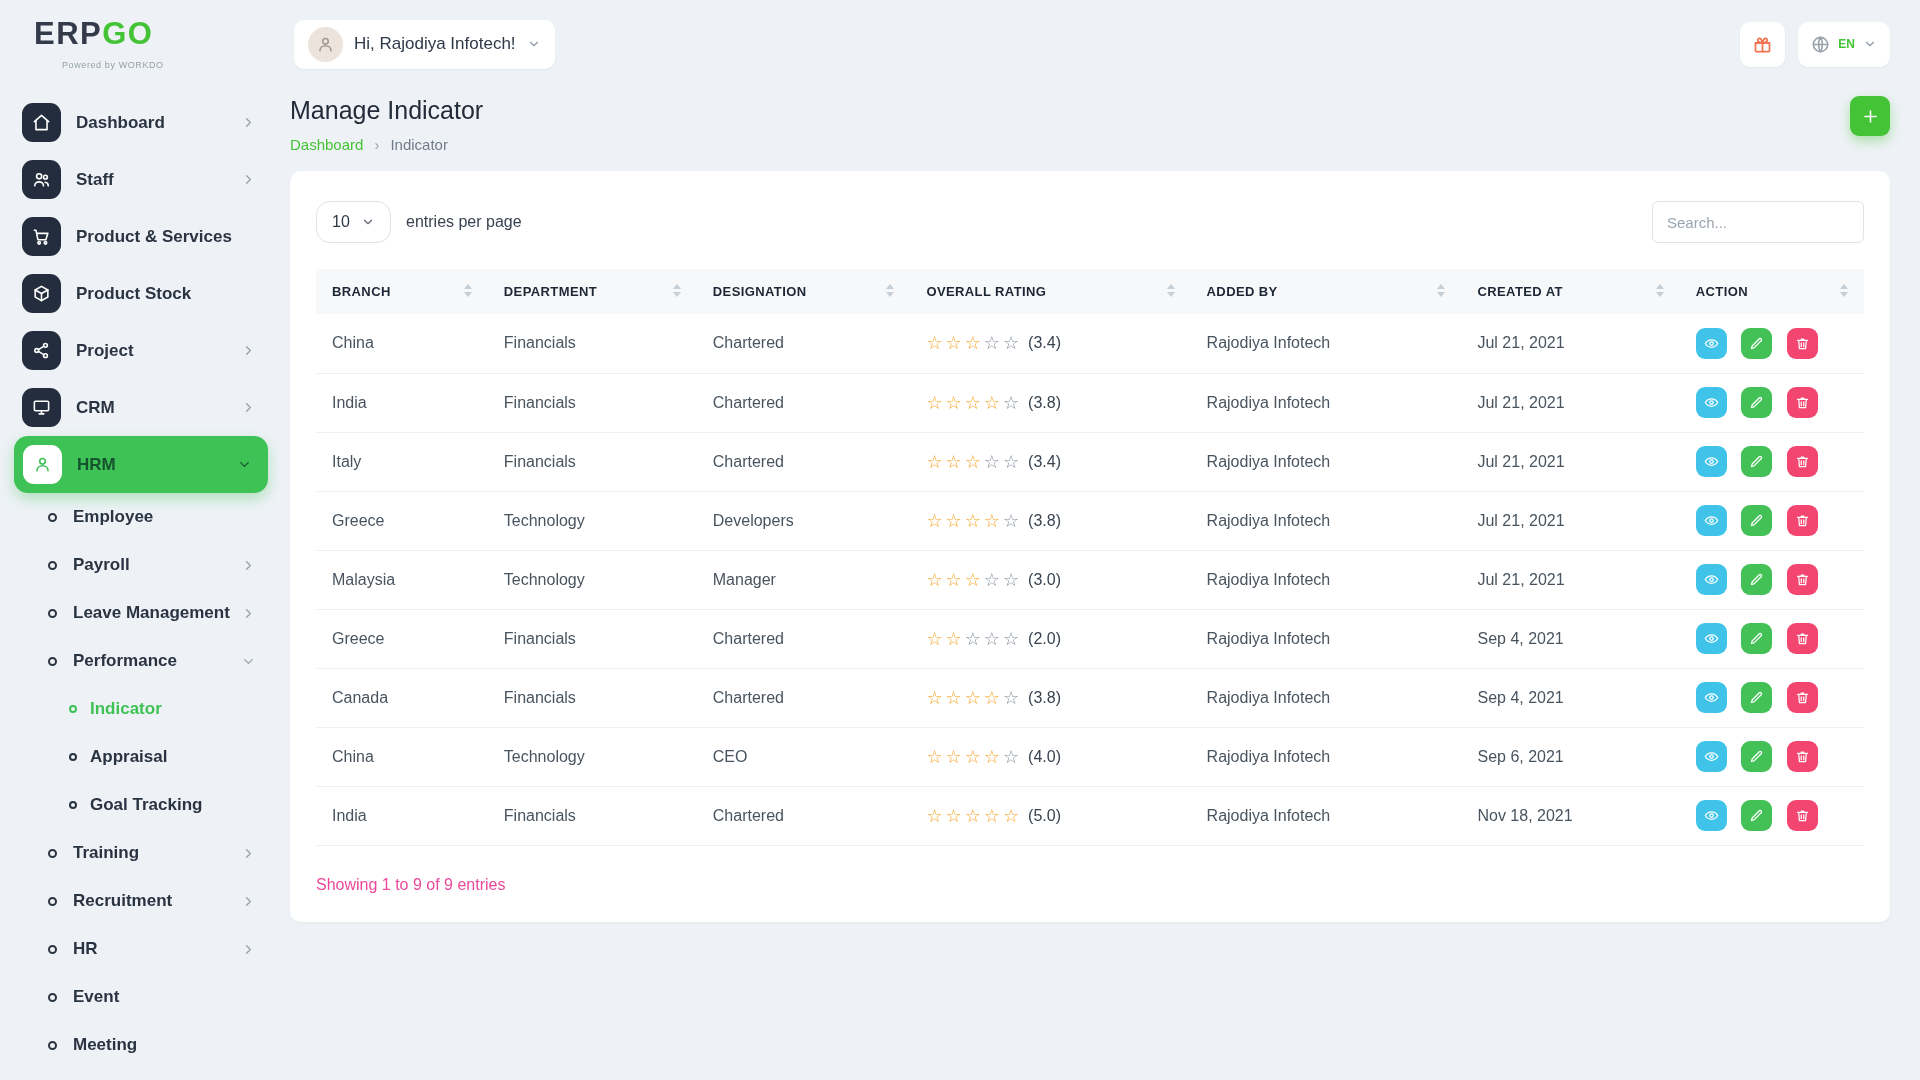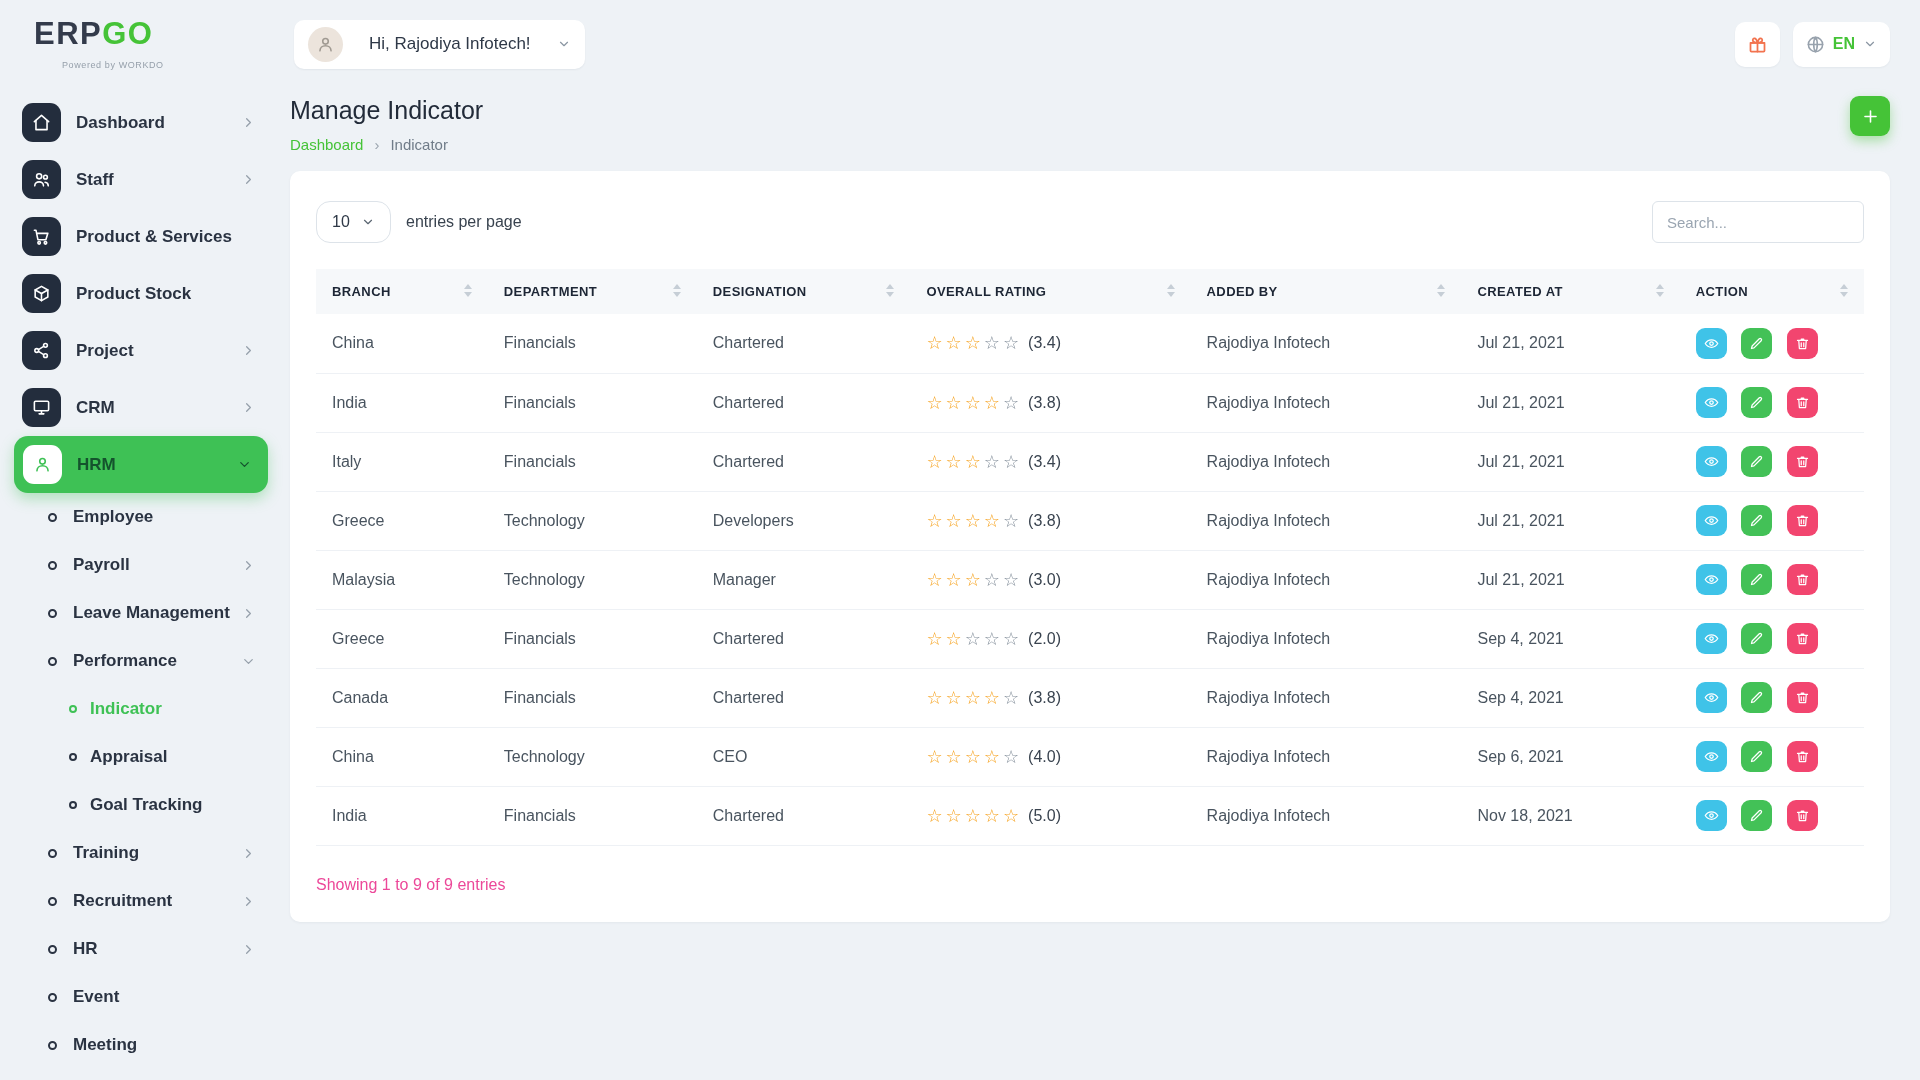--- a/index.html
+++ b/index.html
@@ -7,31 +7,31 @@
   body{font-family:"Liberation Sans","DejaVu Sans",sans-serif;-webkit-font-smoothing:antialiased}
   .screen{width:1920px;height:1080px;background:#eef2f6;overflow:hidden;position:relative}
   .icn{width:1em;height:1em;display:block}
 
   
   .topbar{height:76px;display:flex;align-items:center;padding:12px 30px 0 34px;gap:22px}
   .logo{width:238px;cursor:pointer}
   .logo-main{font-size:31px;font-weight:800;letter-spacing:1.5px;color:#333b4b;line-height:1}
   .logo-green{color:var(--accent-green,#45c337)}
   .logo-sub{font-size:9px;color:#96a0ab;letter-spacing:.6px;margin-top:11px;padding-left:28px}
-  .greeting-pill{display:flex;align-items:center;gap:26px;background:#fff;border-radius:10px;padding:7px 14px;box-shadow:0 1px 2px rgba(20,30,50,.06);cursor:pointer}
+  .greeting-pill{display:flex;align-items:center;gap:11px;background:#fff;border-radius:10px;padding:7px 14px;box-shadow:0 1px 2px rgba(20,30,50,.06);cursor:pointer}
   .avatar{width:35px;height:35px;border-radius:50%;background:#ece4dc;display:flex;align-items:center;justify-content:center;font-size:19px;color:#a09a92;overflow:hidden}
   .greeting-text{font-size:17px;color:#2e3847}
   .chev{font-size:14px;color:#8a96a2;display:flex}
   .chev.dark{color:#5b6672}
   .topbar-right{margin-left:auto;display:flex;gap:13px;align-items:center}
   .icon-btn{width:45px;height:45px;border:none;background:#fff;border-radius:10px;display:flex;align-items:center;justify-content:center;cursor:pointer;box-shadow:0 1px 2px rgba(20,30,50,.05)}
   .gift{font-size:21px;color:#f2734f;display:flex}
   .lang-pill{height:45px;background:#fff;border-radius:10px;display:flex;align-items:center;gap:8px;padding:0 13px;cursor:pointer;box-shadow:0 1px 2px rgba(20,30,50,.05)}
   .globe{font-size:19px;color:#98a2ad;display:flex}
-  .lang-text{font-size:16px;font-weight:700;color:var(--accent-green,#45c337)}
+  .lang-text{font-size:12px;font-weight:700;color:var(--accent-green,#45c337)}
 
   
   .layout{display:flex}
   .sidebar{width:288px;padding:18px 24px 0 22px;flex-shrink:0}
   .main{flex:1;padding:8px 30px 0 2px}
 
   
   .nav-item{display:flex;align-items:center;cursor:pointer}
   .nav-item.lvl0{height:57px;border-radius:14px}
   .nav-item.lvl1{height:48px;padding-left:26px}

